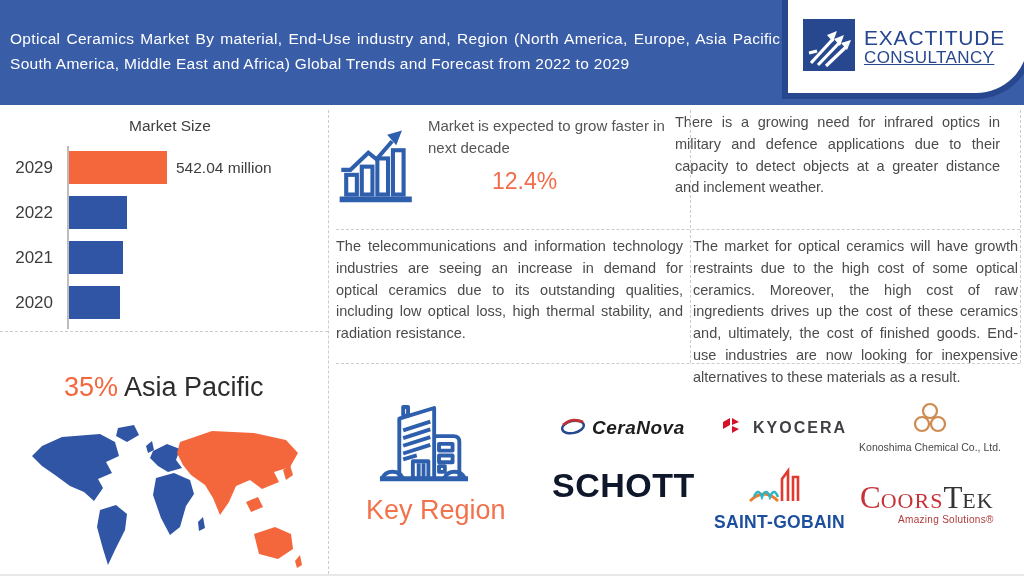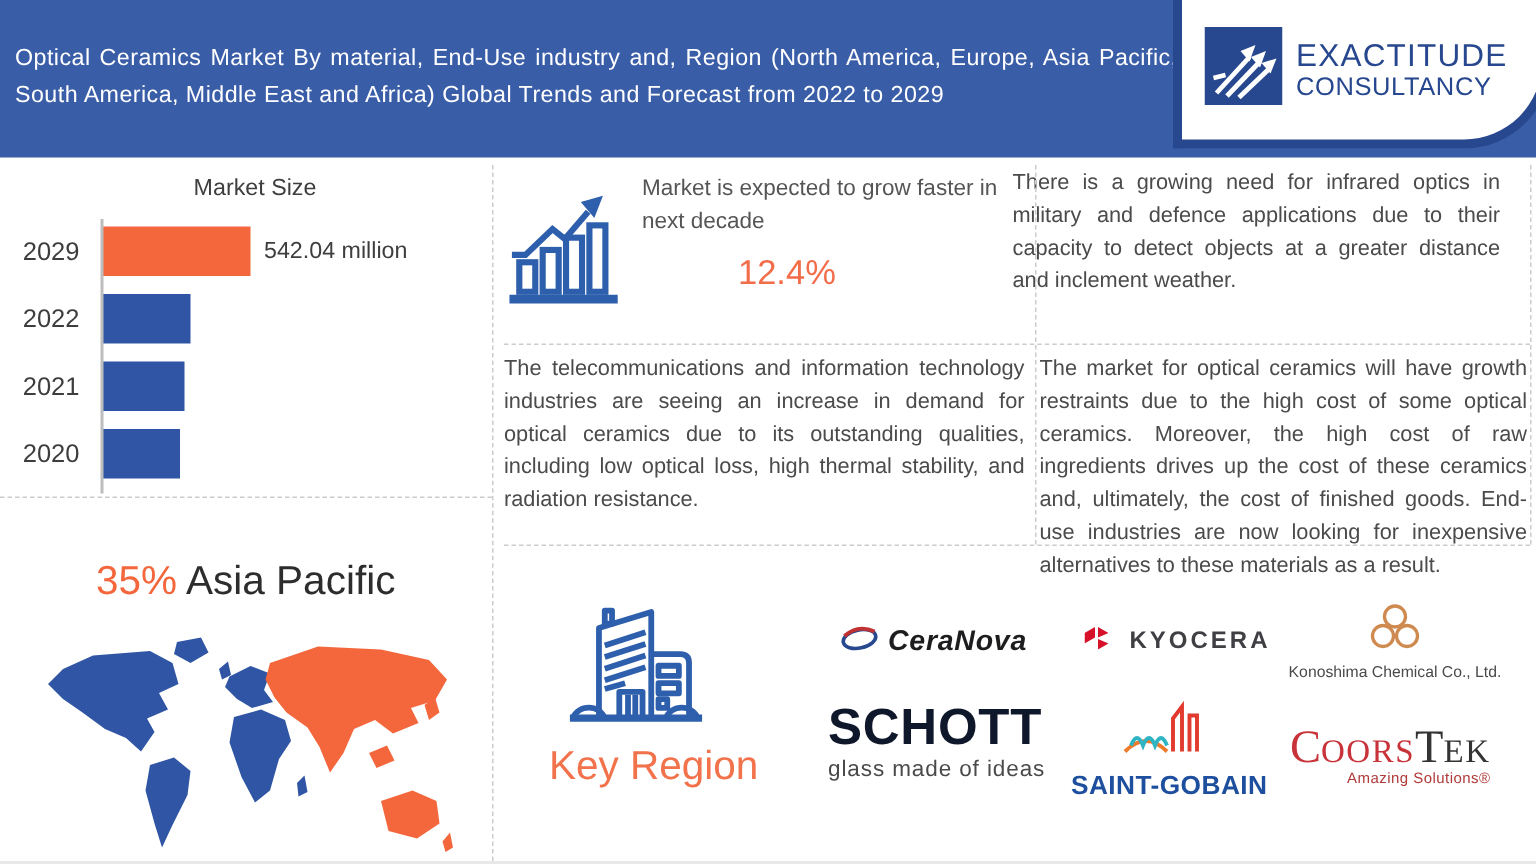--- a/index.html
+++ b/index.html
@@ -14,21 +14,21 @@
     text-align: justify;
   }
   .logo-panel {
     position: absolute; top: 0; right: -10px; width: 252px; height: 99px;
     background: #ffffff; border: 6px solid #27478f; border-top: none;
     border-bottom-right-radius: 58px; z-index: 5;
     display: flex; align-items: center; gap: 9px; padding-left: 15px;
   }
   .logo-text { display: flex; flex-direction: column; line-height: 1.05; color: #27478f; }
   .logo-text .l1 { font-size: 21px; letter-spacing: 0.8px; }
-  .logo-text .l2 { font-size: 17px; letter-spacing: 0.4px; }
+  .logo-text .l2 { font-size: 17px; letter-spacing: 0.4px; text-decoration: underline; }
 
   
   .vdash, .hdash { position: absolute; z-index: 1; }
   .vdash { width: 0; border-left: 1px dashed #cccccc; }
   .hdash { height: 0; border-top: 1px dashed #cccccc; }
 
   
   .chart { position: absolute; top: 112px; left: 0; width: 327px; }
   .chart-title { text-align: center; width: 300px; font-size: 15.5px; color: #3e3e3e; margin: 5px 0 16px 20px; }
   .chart-rows { position: relative; }
@@ -252,21 +252,20 @@
           <circle cx="11" cy="22" r="7"></circle>
           <circle cx="27" cy="22" r="7"></circle>
         </g>
       </svg>
     </span>
     <span class="konoshima-text">Konoshima Chemical Co., Ltd.</span>
   </div>
 
   <div class="logo-item schott">
     <span class="schott-name">SCHOTT</span>
-    <span class="schott-tag">glass made of ideas</span>
   </div>
 
   <div class="logo-item saintgobain">
     <span>
       <svg width="122" height="44" viewBox="0 0 122 44">
         <g transform="translate(30,4)">
           <path d="M2,34 Q16,20 30,34" fill="none" stroke="#ef7a29" stroke-width="2.6"></path>
           <path d="M6,30 q4,-10 8,0 q4,-10 8,0 q4,-10 8,0" fill="none" stroke="#2fb4c4" stroke-width="2.6"></path>
           <path d="M34,34 L34,12 L40,4 L40,34" fill="none" stroke="#e23a2e" stroke-width="2.6"></path>
           <path d="M45,34 L45,10 L50,10 L50,34" fill="none" stroke="#e23a2e" stroke-width="2.6"></path>

